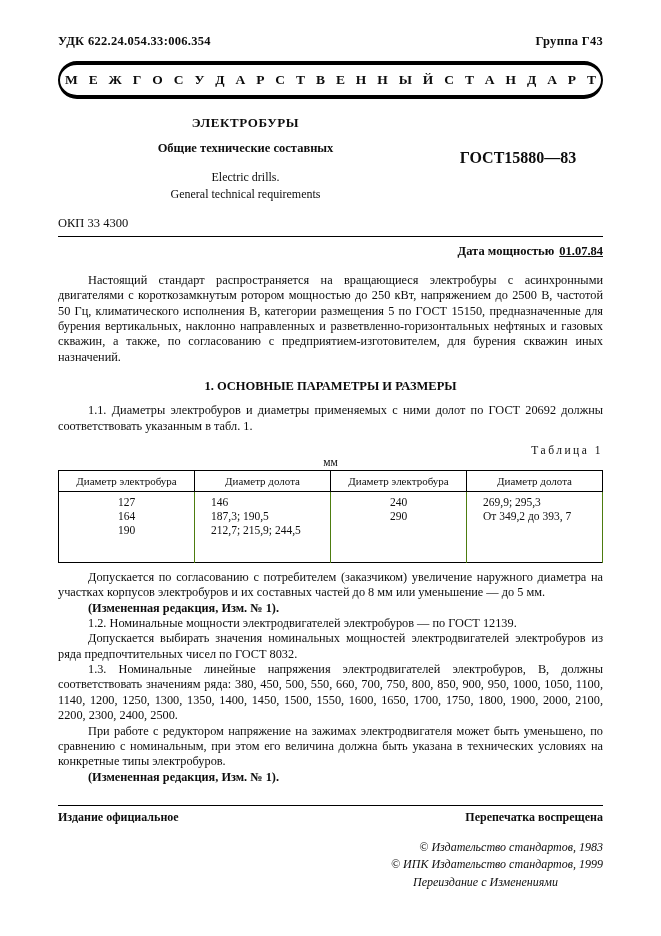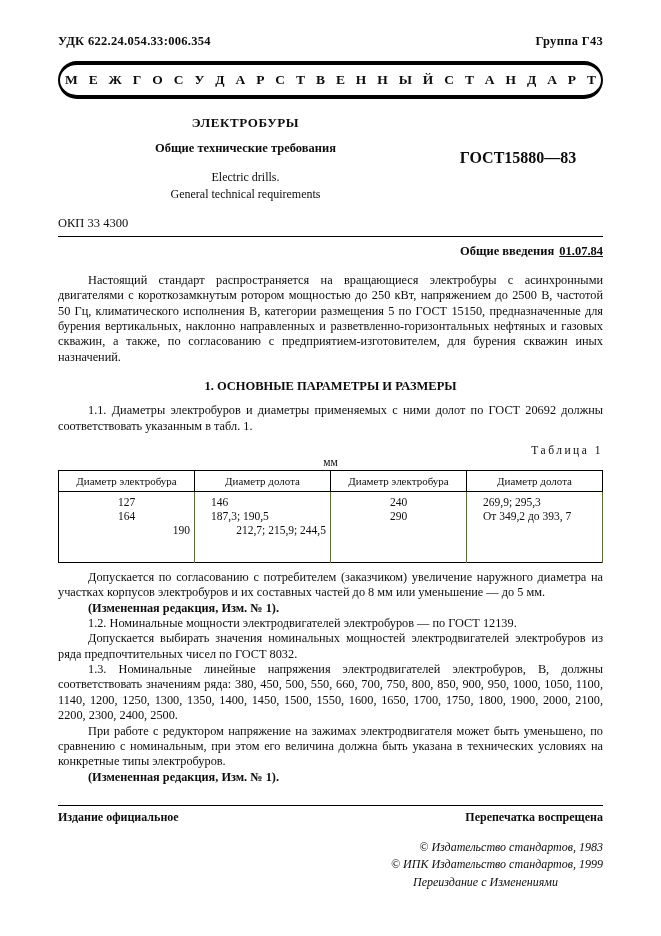--- a/index.html
+++ b/index.html
@@ -72,21 +72,21 @@
   th {
     border: 1px solid #000; font-weight: 400;
     padding: 4px 2px; font-size: 11px; text-align: center;
   }
   th { width: 25%; }
   td {
     border-left: 1px solid #000; border-right: 1px solid #4d7c0f;
     padding: 0 4px; line-height: 1.22;
   }
   tr.first td { padding-top: 3px; }
-  tr.last td  { padding-bottom: 25px; text-align: right; }
+  tr.last td  { padding-bottom: 25px; }
   .ctr { text-align: center; }
   .lft { text-align: left; padding-left: 16px; }
 
   .footer { margin-top: 20px; }
   .footer-rule { border-top: 1px solid #000; }
   .footer-row {
     display: flex; justify-content: space-between;
     font-weight: 700; font-size: 12px; margin-top: 4px;
   }
   .copyright {
@@ -103,35 +103,35 @@
   <div class="topline">
     <span>УДК 622.24.054.33:006.354</span>
     <span>Группа Г43</span>
   </div>
 
   <div class="banner">М Е Ж Г О С У Д А Р С Т В Е Н Н Ы Й С Т А Н Д А Р Т</div>
 
   <div class="title-row">
     <div class="title-left">
       <div class="t-ru">ЭЛЕКТРОБУРЫ</div>
-      <div class="t-sub">Общие технические требования</div>
+      <div class="t-sub">Общие технические составных</div>
       <div class="t-en">Electric drills.</div>
       <div class="t-en2">General technical requirements</div>
     </div>
     <div class="gost-box">
       <div>ГОСТ</div>
       <div>15880—83</div>
     </div>
   </div>
 
   <div class="okp">ОКП  33 4300</div>
   <div class="head-rule"></div>
 
   <div class="date-line">
-    <span>Общие введения</span><span class="date-value">01.07.84</span>
+    <span>Дата мощностью</span><span class="date-value">01.07.84</span>
   </div>
 
   <div class="body-text">
 
     <p class="mt14">Настоящий стандарт распространяется на вращающиеся электробуры с асинхронными двигателями с короткозамкнутым ротором мощностью до 250 кВт, напряжением до 2500 В, частотой 50 Гц, климатического исполнения В, категории размещения 5 по ГОСТ 15150, предназначенные для бурения вертикальных, наклонно направленных и разветвленно-горизонтальных нефтяных и газовых скважин, а также, по согласованию с предприятием-изготовителем, для бурения скважин иных назначений.</p>
 
     <div class="sec-heading">1. ОСНОВНЫЕ ПАРАМЕТРЫ И РАЗМЕРЫ</div>
 
     <p class="mt9">1.1. Диаметры электробуров и диаметры применяемых с ними долот по ГОСТ 20692 должны соответствовать указанным в табл. 1.</p>
 

